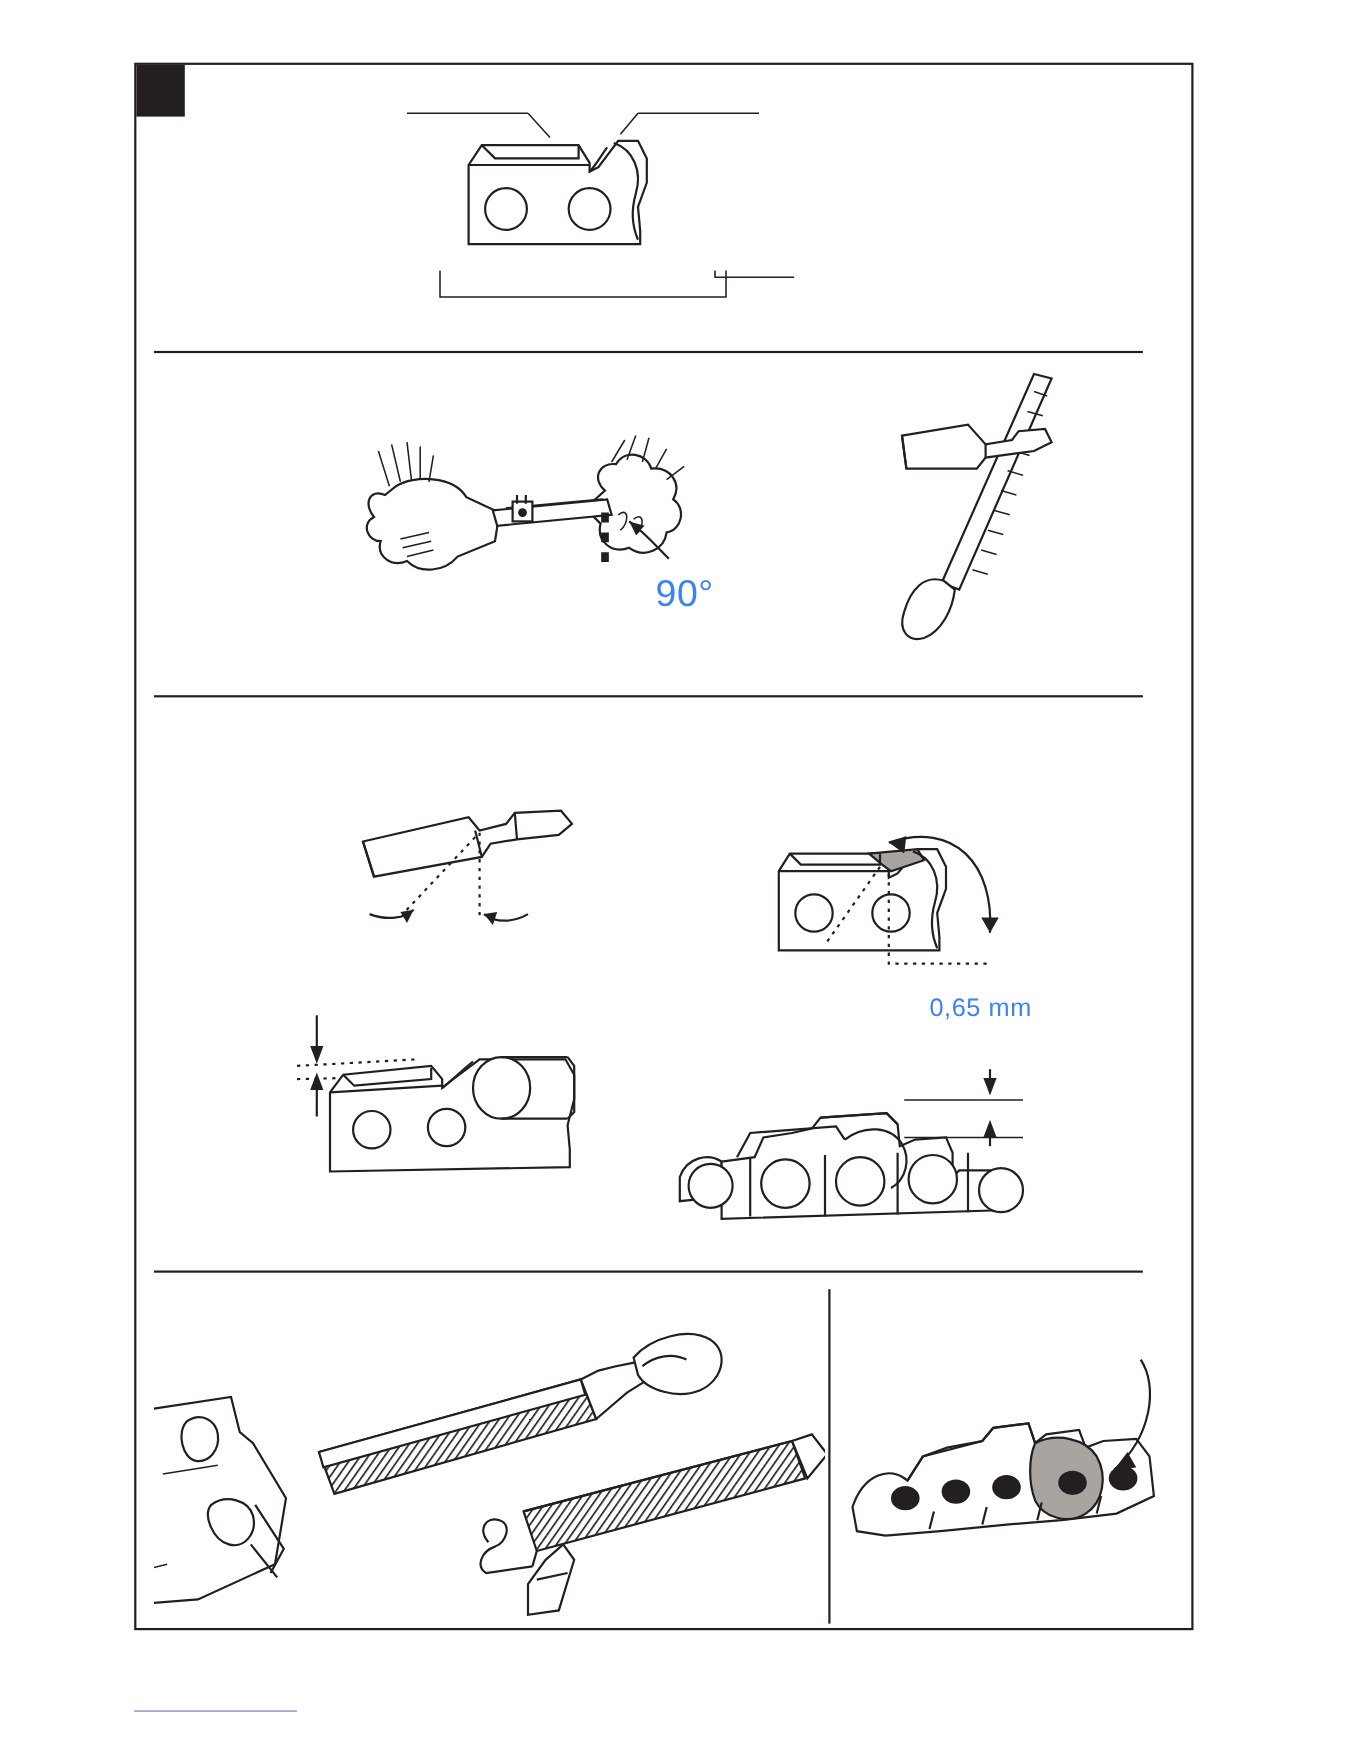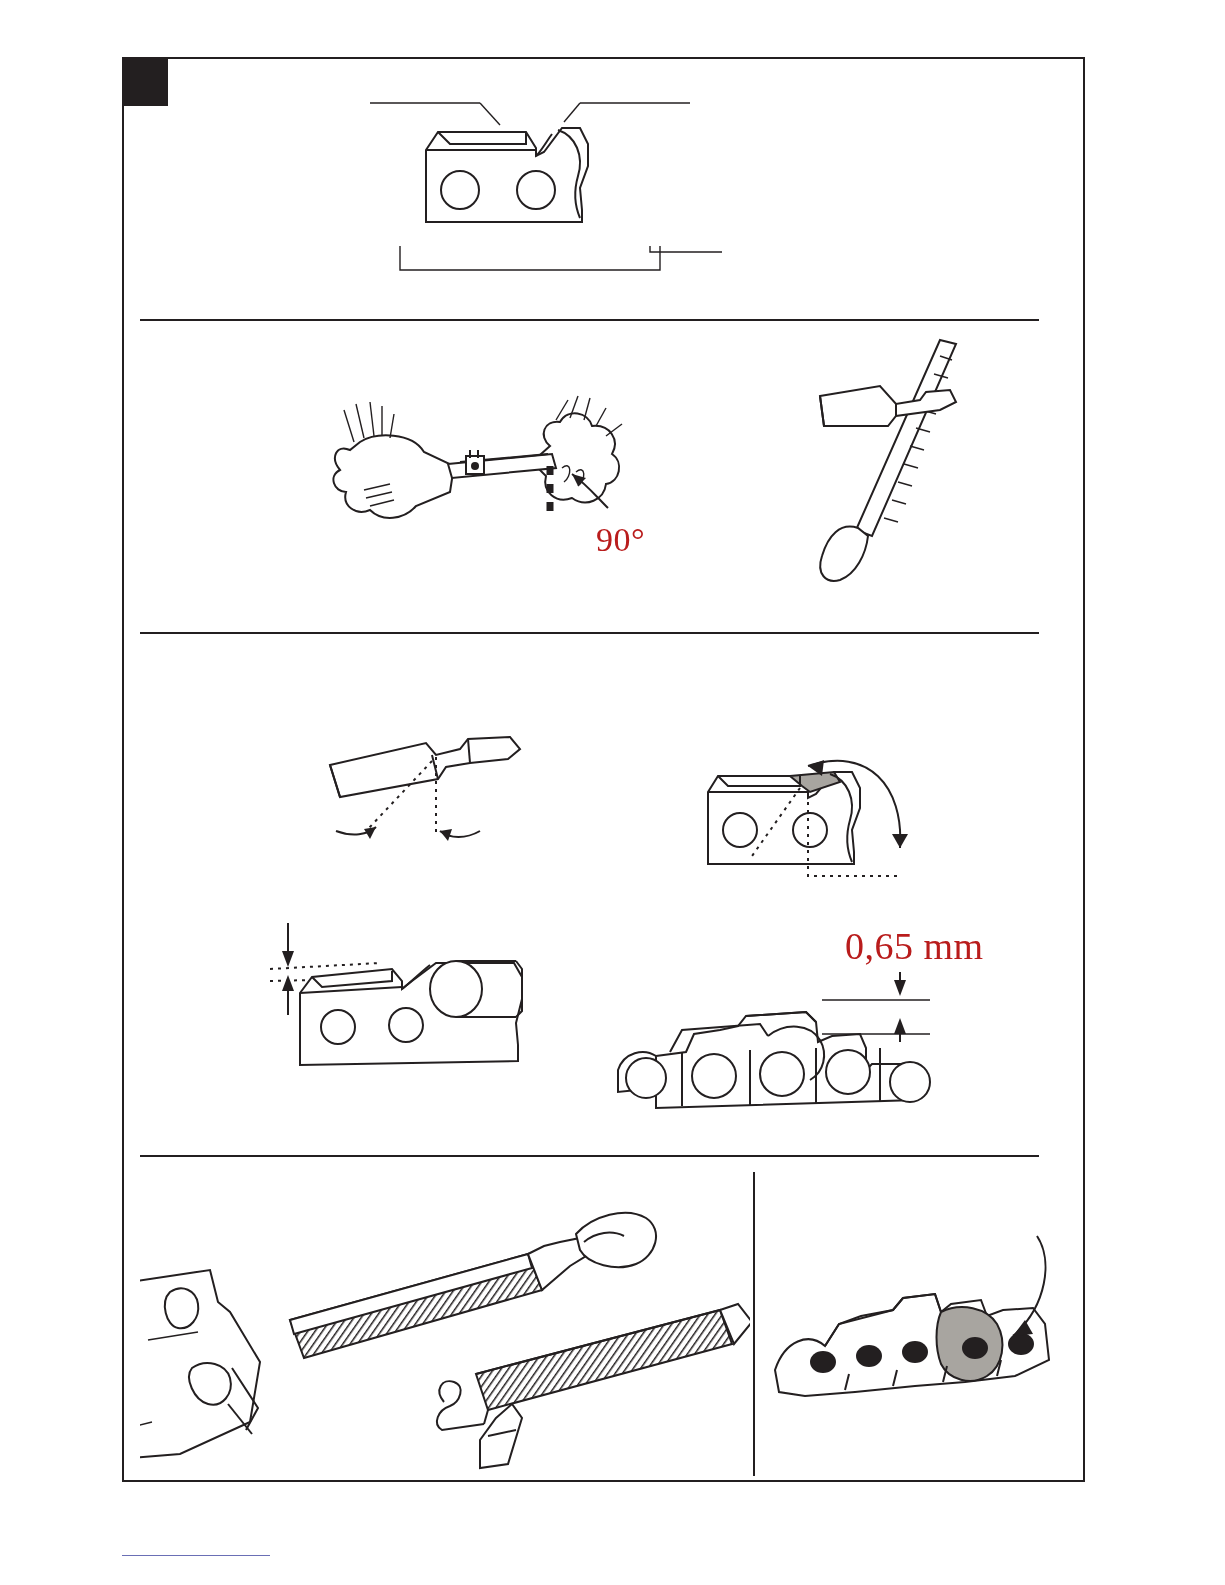--- a/index.html
+++ b/index.html
@@ -61,34 +61,34 @@
   svg { display: block; overflow: visible; }
   .ink { fill: none; stroke: #231f20; stroke-width: 2; }
   .ink-thin { fill: none; stroke: #231f20; stroke-width: 1.4; }
   .ink-fill { fill: #231f20; stroke: none; }
   .gray-fill { fill: #a8a5a0; stroke: #231f20; stroke-width: 2; }
   .white-fill { fill: #ffffff; stroke: #231f20; stroke-width: 2; }
   .dotted { fill: none; stroke: #231f20; stroke-width: 2; stroke-dasharray: 3 5; }
   .dashed-thick { fill: none; stroke: #231f20; stroke-width: 7; stroke-dasharray: 9 9; }
   .label {
     position: absolute;
-    color: #b91c1c;
-    font-family: Liberation Serif, serif;
+    color: #3b82f6;
+    font-family: Liberation Sans, sans-serif;
     white-space: nowrap;
   }
   .label-90 {
     left: 596px;
     top: 521px;
     font-size: 34px;
     letter-spacing: 0.5px;
   }
   .label-065 {
     left: 845px;
-    top: 924px;
-    font-size: 38px;
+    top: 903px;
+    font-size: 23px;
     letter-spacing: 0.5px;
   }
   .footer-line {
     position: absolute;
     left: 122px;
     top: 1555px;
     width: 148px;
     height: 0;
     border-top: 1px solid #6a6fb5;
   }

